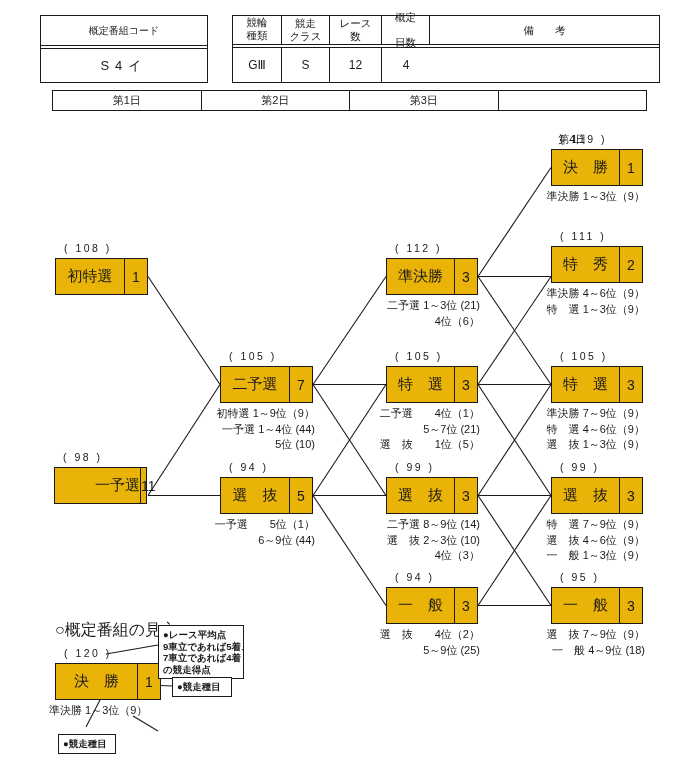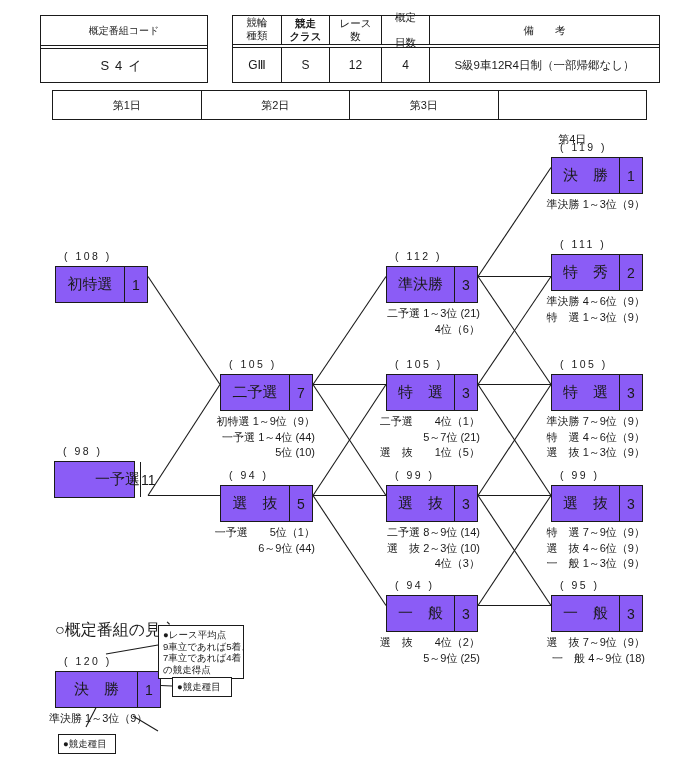--- a/index.html
+++ b/index.html
@@ -28,22 +28,22 @@
   .daybar { position:absolute; border:1.6px solid #1a1a1a; display:flex; background:#fff; box-sizing:border-box; }
   .daycell {
     flex:1; box-sizing:border-box; border-right:1px solid #1a1a1a;
     display:flex; align-items:center; justify-content:center; font-size:11px;
   }
   .daycell:last-child { border-right:none;margin-top:48px; }
 
   
   svg.wires { position:absolute; left:0; top:0; z-index:1; }
   .bbox {
-    position:absolute; height:37px; border:1.6px solid #1a1a1a; background:#8b5cf6;
-    display:flex; z-index:2; box-sizing:border-box;margin-top:8px;
+    position:absolute; height:37px; border:1.6px solid #1a1a1a; background:#eab308;
+    display:flex; z-index:2; box-sizing:border-box;
   }
   .bbox-main {
     flex:1; display:flex; align-items:center; justify-content:center;
     font-size:15px; white-space:pre;
   }
   .bbox-num {
     width:22px; border-left:1.6px solid #1a1a1a;
     display:flex; align-items:center; justify-content:center; font-size:14px;
   }
   .bbox-code {
@@ -52,21 +52,21 @@
   }
   .bbox-notes { position:absolute; top:39px; right:-3px; text-align:right; }
   .note { font-size:11px; line-height:15.5px; white-space:pre; }
 
   
   .legend-title { position:absolute; font-size:16px; white-space:pre; }
   .callout {
     position:absolute; border:1.6px solid #1a1a1a; background:#fff; z-index:2;
     padding:3px 4px; box-sizing:border-box;
   }
-  .callout .cline { font-size:9.5px; line-height:11.5px; white-space:pre; }
+  .callout .cline { font-size:9.5px; line-height:11.5px; white-space:pre;font-weight:bold; }
 </style>
 </head>
 <body>
 
 <div class="page">
 
   <svg class="wires" width="696" height="775" viewBox="0 0 696 775">
     <g stroke="#1a1a1a" stroke-width="1.1">
       <line x1="148" y1="276.5" x2="220" y2="384.5"></line>
       <line x1="148" y1="495.5" x2="220" y2="384.5"></line>
@@ -103,59 +103,58 @@
       <div class="cell code-val" style="flex:1;">S4イ</div>
     </div>
   </div>
 
   <div class="tbl" style="left:232px; top:15px; width:428px;">
     <div class="trow hdr-sep" style="height:32px;">
       <div class="cell hcell" style="width:49px;font-family:Liberation Mono, monospace;">
         <div>競輪</div>
         <div>種類</div>
       </div>
-      <div class="cell hcell" style="width:48px;font-weight:bold;">
+      <div class="cell hcell" style="width:48px;">
         <div>競走</div>
         <div>クラス</div>
       </div>
       <div class="cell hcell" style="width:52px;">
         <div>レース</div>
         <div>数</div>
       </div>
       <div class="cell hcell" style="width:48px;gap:12px;">
         <div>概定</div>
         <div>日数</div>
       </div>
       <div class="cell hcell" style="flex:1;">
         <div>備　　考</div>
       </div>
     </div>
     <div class="trow" style="height:34px;">
       <div class="cell vcell" style="width:49px;">GⅢ</div>
       <div class="cell vcell" style="width:48px;">S</div>
       <div class="cell vcell" style="width:52px;">12</div>
       <div class="cell vcell" style="width:48px;">4</div>
-      <div class="cell vcell" style="flex:1; font-size:11.5px;">S級9車12R4日制（一部帰郷なし）</div>
-    </div>
-  </div>
-
-  <div class="daybar" style="left:52px; top:90px; width:595px; height:30px;">
+    </div>
+  </div>
+
+  <div class="daybar" style="left:52px; top:90px; width:595px; height:21px;">
     <div class="daycell">第1日</div>
     <div class="daycell">第2日</div>
     <div class="daycell">第3日</div>
     <div class="daycell">第4日</div>
   </div>
 
   <div class="bbox" style="left:55px; top:258px; width:93px;">
     <div class="bbox-code">( 108 )</div>
     <div class="bbox-main">初特選</div>
     <div class="bbox-num">1</div>
   </div>
 
-  <div class="bbox" style="left:54px; top:453px; width:81px;padding-left:40px;">
+  <div class="bbox" style="left:54px; top:467px; width:93px;padding-left:40px;">
     <div class="bbox-code">( 98 )</div>
     <div class="bbox-main">一予選</div>
     <div class="bbox-num">11</div>
   </div>
 
   <div class="bbox" style="left:220px; top:366px; width:93px;">
     <div class="bbox-code">( 105 )</div>
     <div class="bbox-main">二予選</div>
     <div class="bbox-num">7</div>
     <div class="bbox-notes">

